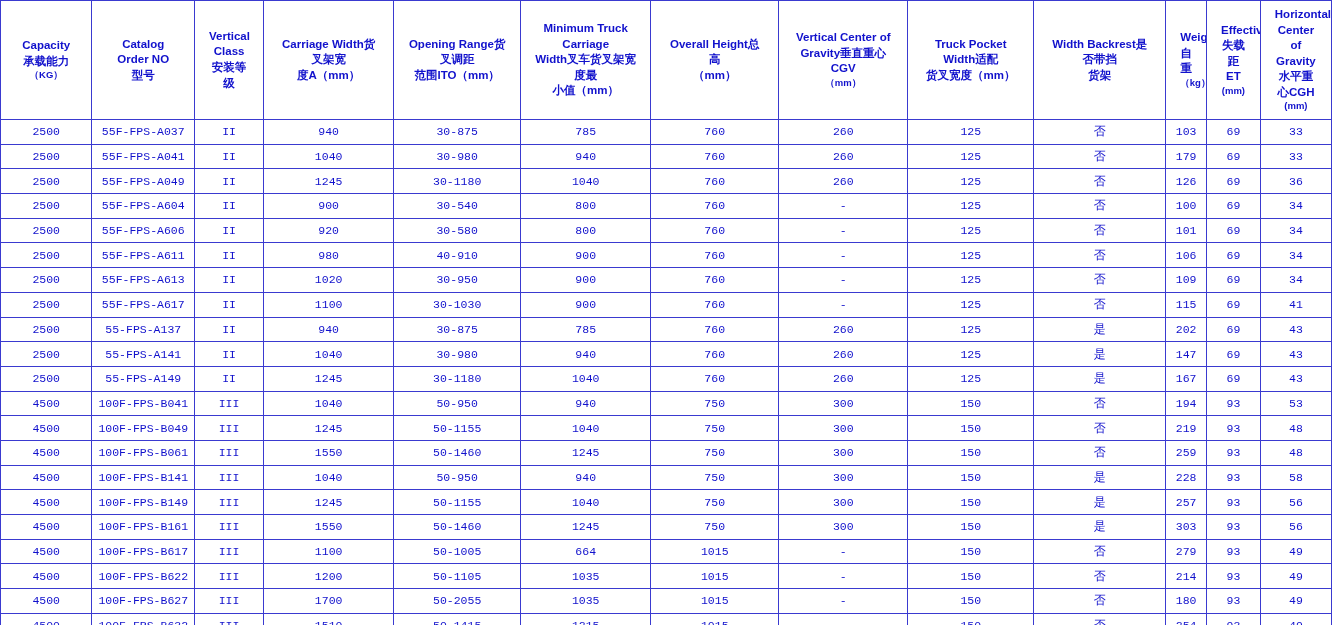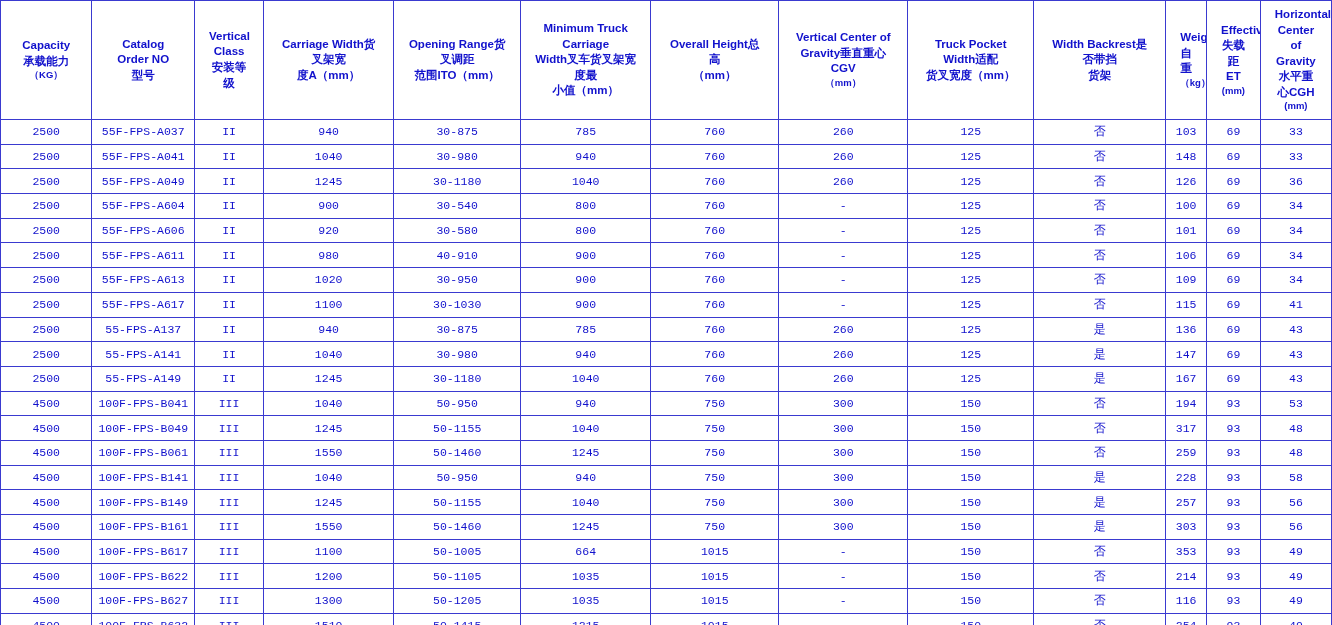--- a/index.html
+++ b/index.html
@@ -171,21 +171,21 @@
         <td>2500</td>
         <td>55F-FPS-A041</td>
         <td>II</td>
         <td>1040</td>
         <td>30-980</td>
         <td>940</td>
         <td>760</td>
         <td>260</td>
         <td>125</td>
         <td class="cjk">否</td>
-        <td>148</td>
+        <td>179</td>
         <td>69</td>
         <td>33</td>
       </tr>
       <tr>
         <td>2500</td>
         <td>55F-FPS-A049</td>
         <td>II</td>
         <td>1245</td>
         <td>30-1180</td>
         <td>1040</td>
@@ -276,21 +276,21 @@
         <td>2500</td>
         <td>55-FPS-A137</td>
         <td>II</td>
         <td>940</td>
         <td>30-875</td>
         <td>785</td>
         <td>760</td>
         <td>260</td>
         <td>125</td>
         <td class="cjk">是</td>
-        <td>136</td>
+        <td>202</td>
         <td>69</td>
         <td>43</td>
       </tr>
       <tr>
         <td>2500</td>
         <td>55-FPS-A141</td>
         <td>II</td>
         <td>1040</td>
         <td>30-980</td>
         <td>940</td>
@@ -336,21 +336,21 @@
         <td>4500</td>
         <td>100F-FPS-B049</td>
         <td>III</td>
         <td>1245</td>
         <td>50-1155</td>
         <td>1040</td>
         <td>750</td>
         <td>300</td>
         <td>150</td>
         <td class="cjk">否</td>
-        <td>317</td>
+        <td>219</td>
         <td>93</td>
         <td>48</td>
       </tr>
       <tr>
         <td>4500</td>
         <td>100F-FPS-B061</td>
         <td>III</td>
         <td>1550</td>
         <td>50-1460</td>
         <td>1245</td>
@@ -411,21 +411,21 @@
         <td>4500</td>
         <td>100F-FPS-B617</td>
         <td>III</td>
         <td>1100</td>
         <td>50-1005</td>
         <td>664</td>
         <td>1015</td>
         <td>-</td>
         <td>150</td>
         <td class="cjk">否</td>
-        <td>353</td>
+        <td>279</td>
         <td>93</td>
         <td>49</td>
       </tr>
       <tr>
         <td>4500</td>
         <td>100F-FPS-B622</td>
         <td>III</td>
         <td>1200</td>
         <td>50-1105</td>
         <td>1035</td>
@@ -434,28 +434,28 @@
         <td>150</td>
         <td class="cjk">否</td>
         <td>214</td>
         <td>93</td>
         <td>49</td>
       </tr>
       <tr>
         <td>4500</td>
         <td>100F-FPS-B627</td>
         <td>III</td>
-        <td>1300</td>
-        <td>50-1205</td>
+        <td>1700</td>
+        <td>50-2055</td>
         <td>1035</td>
         <td>1015</td>
         <td>-</td>
         <td>150</td>
         <td class="cjk">否</td>
-        <td>116</td>
+        <td>180</td>
         <td>93</td>
         <td>49</td>
       </tr>
       <tr>
         <td>4500</td>
         <td>100F-FPS-B632</td>
         <td>III</td>
         <td>1510</td>
         <td>50-1415</td>
         <td>1215</td>

